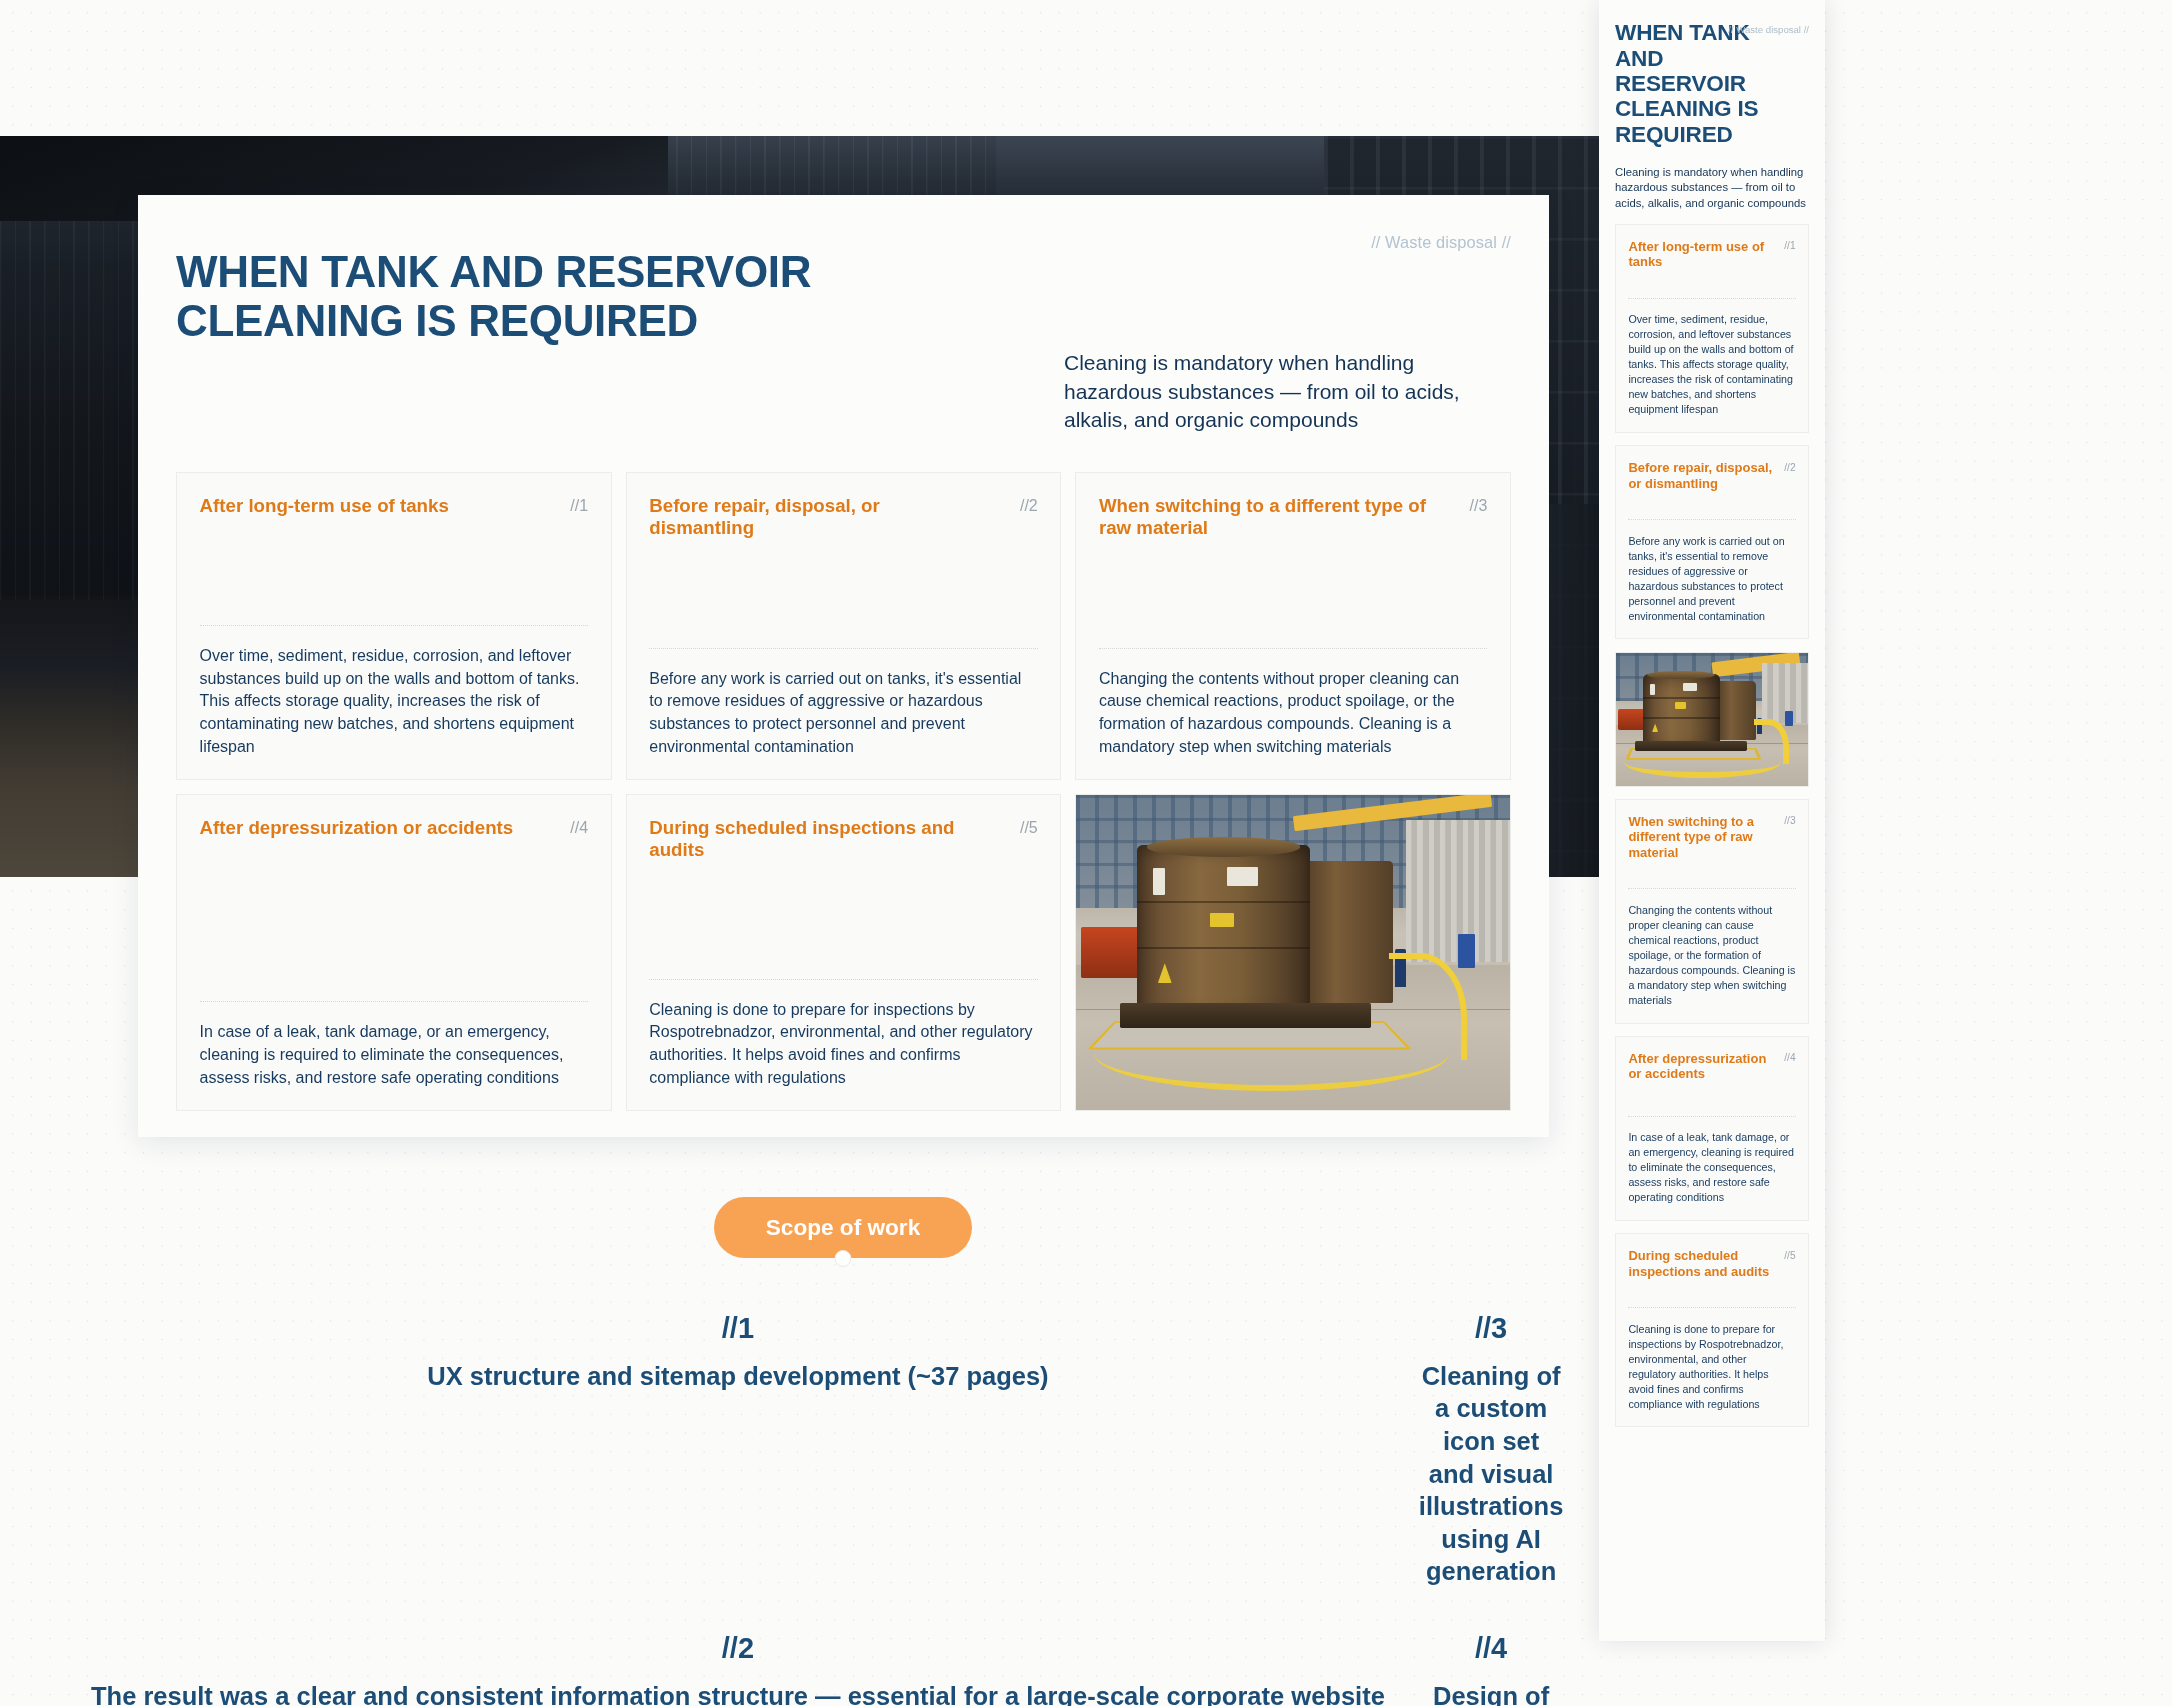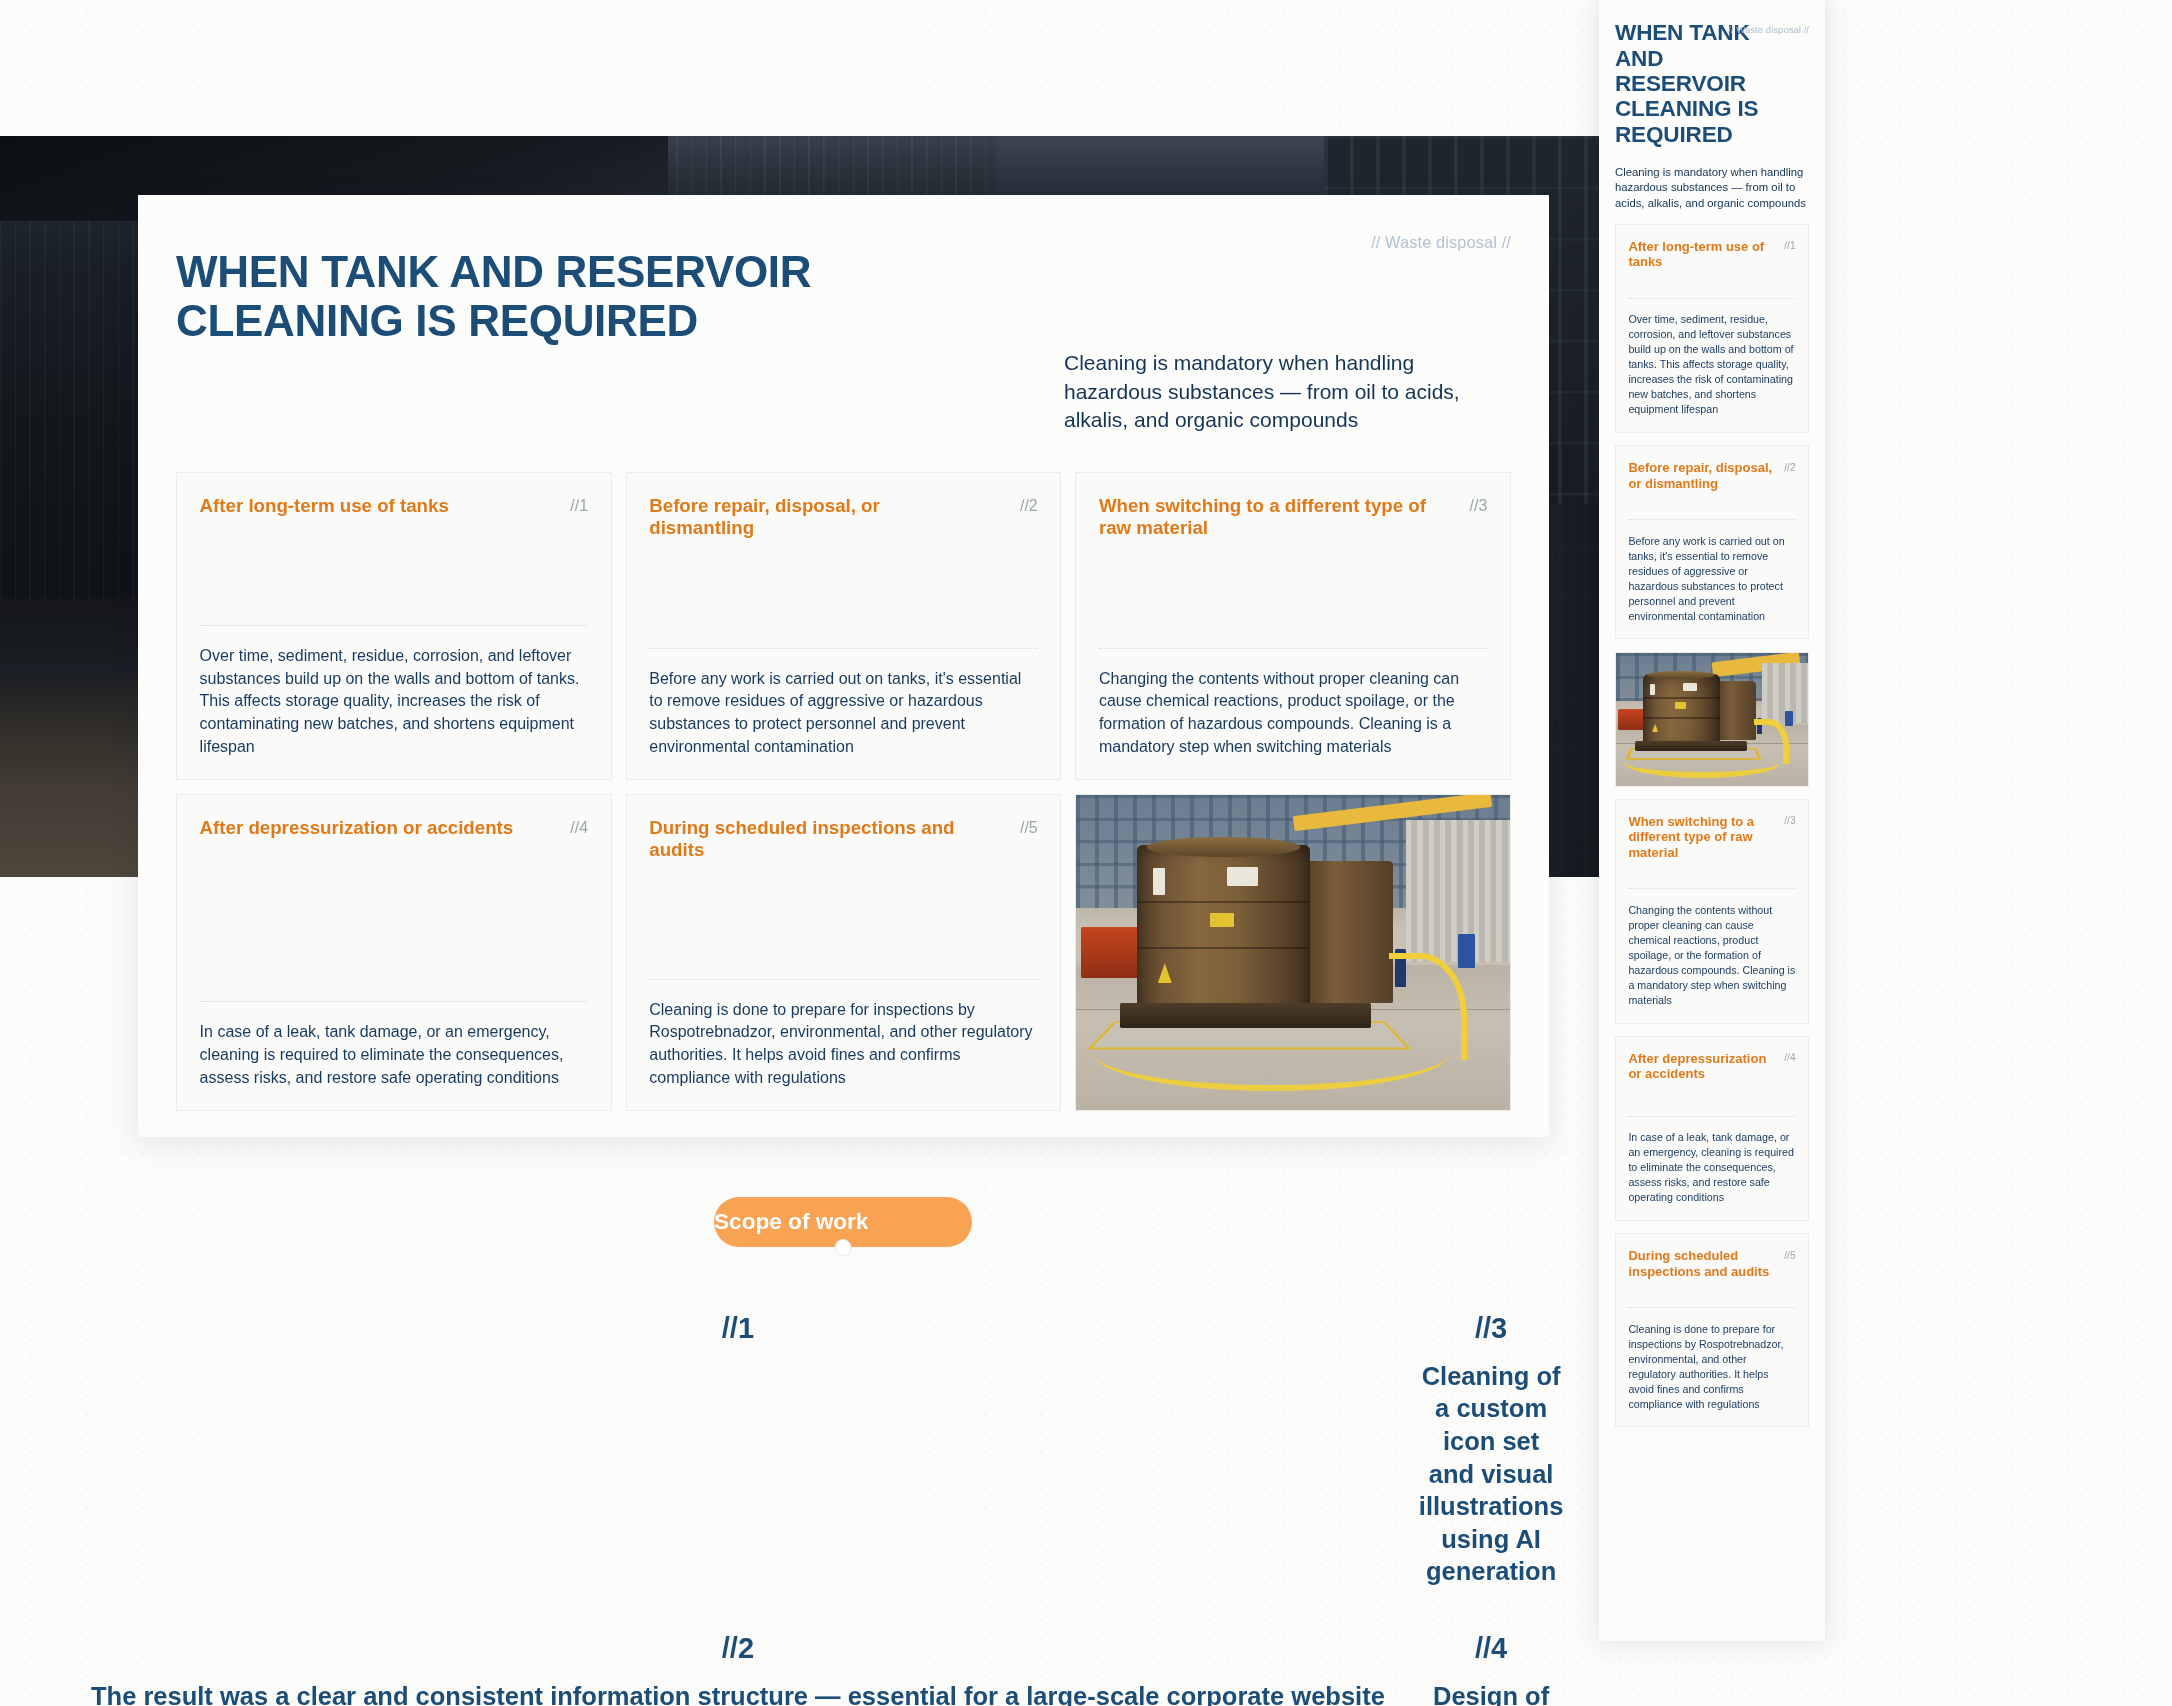--- a/index.html
+++ b/index.html
@@ -353,25 +353,26 @@
     background: #2b53a0;
     border-radius: 1.1px;
   }
 
   
   .scope-pill {
     position: absolute;
     left: 714px;
     top: 1197px;
     width: 258px;
-    height: 50px;
+    height: 61px;
     background: #f8a353;
     border-radius: 34px;
     display: flex;
     align-items: center;
+    justify-content: center;
     color: #ffffff;
     font-size: 22.6px;
     font-weight: 700;
     z-index: 4;
   }
   .scope-dot {
     position: absolute;
     left: 50%;
     bottom: -8.5px;
     transform: translateX(-50%);
@@ -578,20 +579,21 @@
 </section>
 
 <div class="scope-pill">
   <span>Scope of work</span>
   <span class="scope-dot"></span>
 </div>
 
 <div class="scope-grid">
   <div class="scope-item">
     <div class="scope-num">//1</div>
+    <div class="scope-text">UX structure and sitemap development (~37 pages)</div>
   </div>
   <div class="scope-item">
     <div class="scope-num">//3</div>
     <div class="scope-text">Cleaning of a custom icon set and visual illustrations using AI generation</div>
   </div>
   <div class="scope-item wide">
     <div class="scope-num">//2</div>
     <div class="scope-text">The result was a clear and consistent information structure — essential for a large-scale corporate website</div>
   </div>
   <div class="scope-item">

